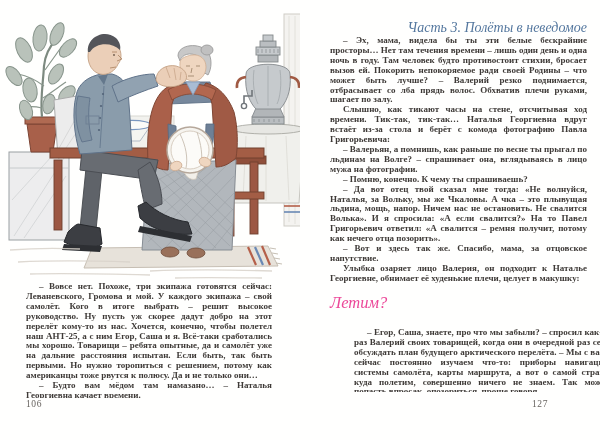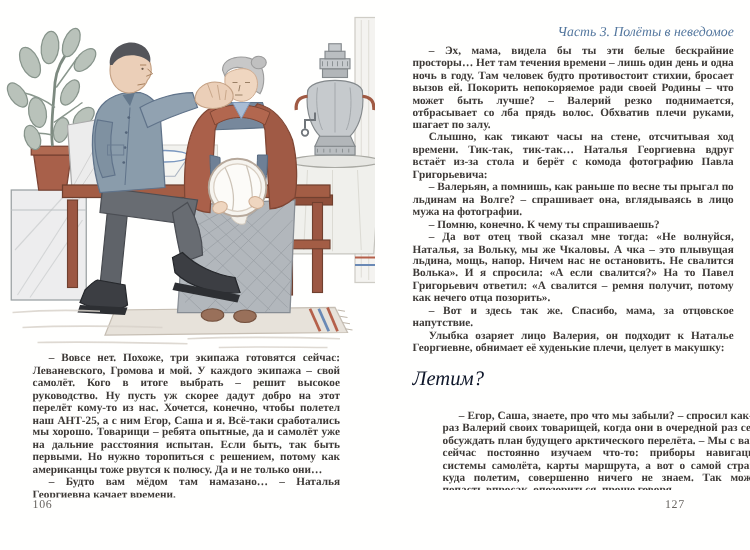--- a/index.html
+++ b/index.html
@@ -15,23 +15,23 @@
 
   .bodytext { font-size:9px; line-height:9.9px; text-align:justify; hyphens:auto;font-weight:bold; }
   .bodytext p { margin:0; text-indent:13px; }
 
   .lp-illustration { position:absolute; left:0; top:0; width:300px; height:282px; }
   .lp-text { position:absolute; left:26px; top:282px; width:246px; height:116px; overflow:hidden; }
   .pagenum { font-size:9.5px; color:#67635f; letter-spacing:0.6px; }
   .lp-num { position:absolute; left:26px; top:399px; }
   .rp-num { position:absolute; right:52px; top:399px;text-align:center; }
 
-  .rp-header { position:absolute; top:20px; right:13px; font-size:11px; font-style:italic; color:#54779e; }
+  .rp-header { position:absolute; top:20px; right:13px; font-size:14px; font-style:italic; color:#54779e; }
   .rp-text1 { position:absolute; left:30px; top:36px; width:257px; height:251px; overflow:hidden; }
-  .rp-heading { position:absolute; left:30px; top:293px; margin:0; font-size:16.5px; font-style:italic; font-weight:normal; color:#0f172a; }
+  .rp-heading { position:absolute; left:30px; top:293px; margin:0; font-size:16.5px; font-style:italic; font-weight:normal; color:#ec4899; }
   .rp-text2 { position:absolute; left:30px; top:328px; width:257px; height:64px; overflow:hidden;margin-left:24px; }
 </style>
 </head>
 <body>
 
 <div class="spread">
 
   <div class="page" id="page-left">
 
     <div class="lp-illustration">

